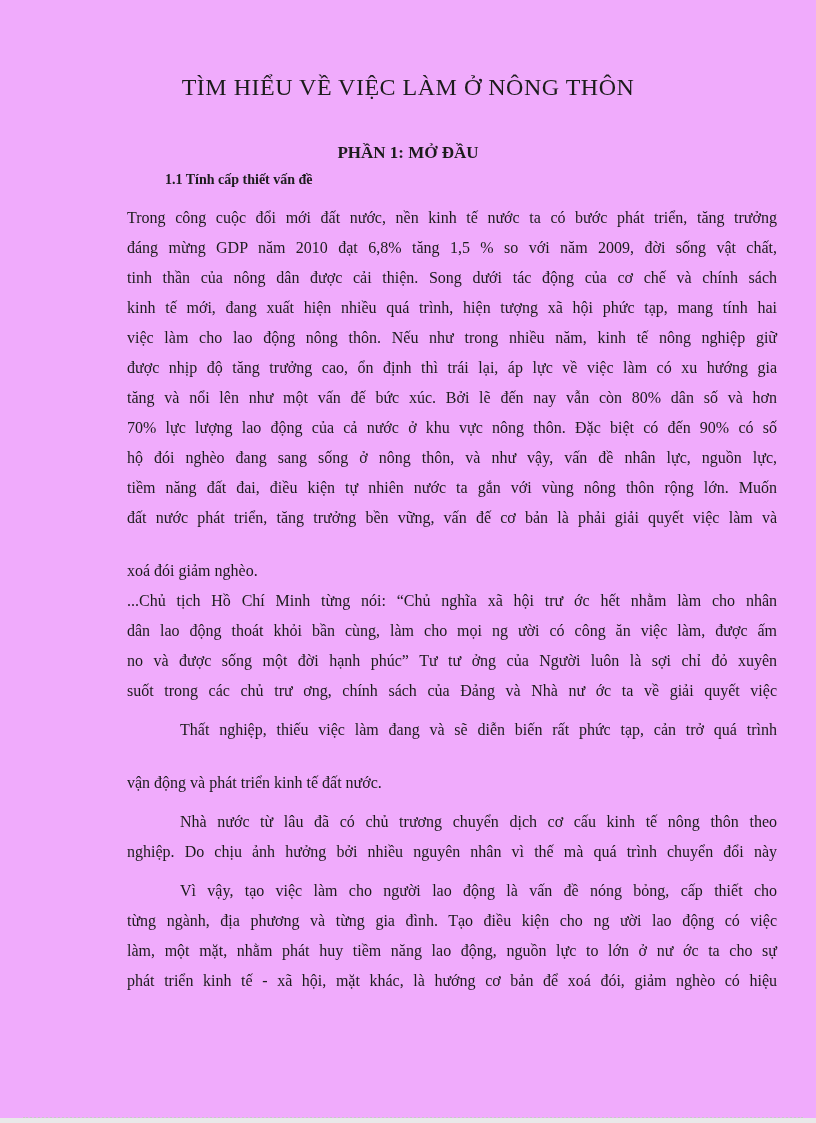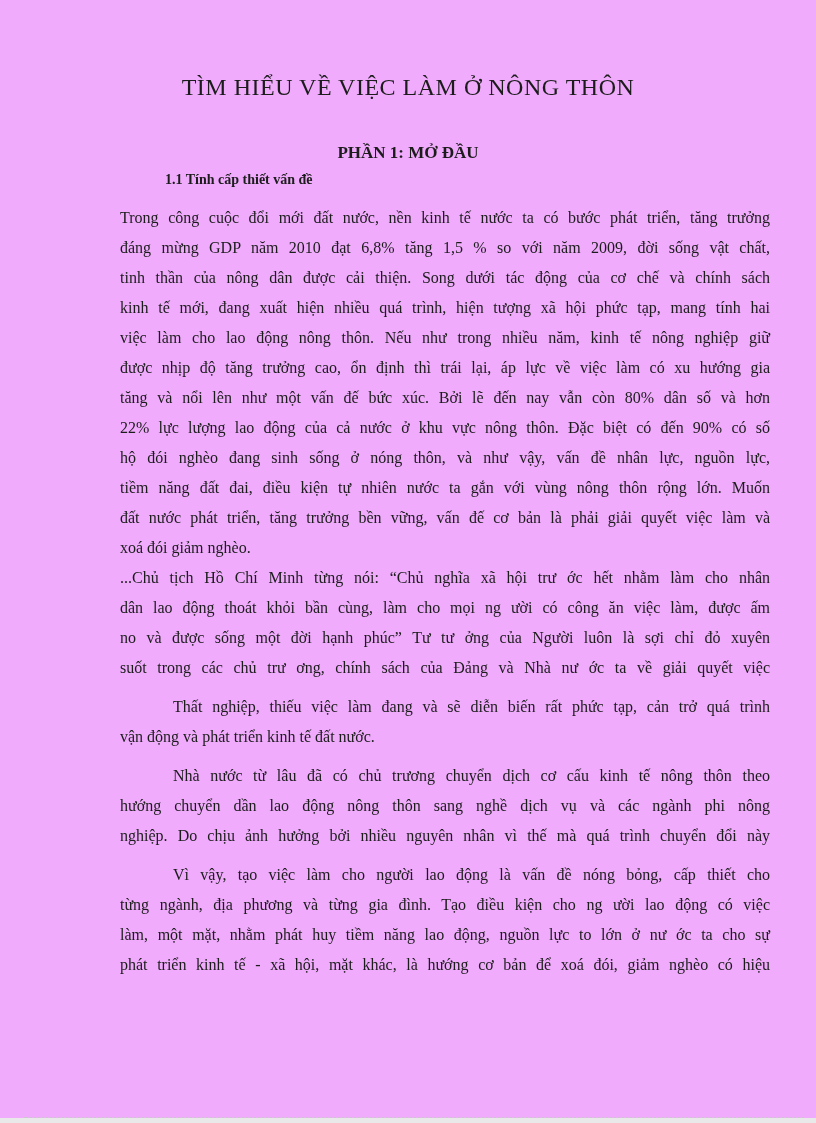--- a/index.html
+++ b/index.html
@@ -36,33 +36,33 @@
   .subsection-heading {
     position: absolute;
     top: 172px;
     left: 165px;
     font-size: 14px;
     font-weight: 700;
   }
   .body-text {
     position: absolute;
     top: 203px;
-    left: 120px;
+    left: 127px;
     width: 650px;
     font-size: 16px;
   }
   .para { margin: 0; padding: 0; }
   .line {
     height: 30px;
     line-height: 30px;
     text-align: justify;
     text-align-last: justify;
     overflow: visible;
   }
-  .line.lastline { text-align-last: left; }
+  .line.lastline { text-align-last: left; margin-top: 23px; }
   .line.indent { text-indent: 53px; margin-top: 9px; }
   .page-break-dots {
     position: absolute;
     top: 1117px;
     left: 23px;
     width: 780px;
     height: 0;
     border-top: 2px dotted #c8c8c8;
   }
 </style>
@@ -79,39 +79,38 @@
 
   <div class="body-text">
     <div class="para">
         <div class="line">Trong công cuộc đổi mới đất nước, nền kinh tế nước ta có bước phát triển, tăng trưởng</div>
         <div class="line">đáng mừng GDP năm 2010 đạt 6,8% tăng 1,5 % so với năm 2009, đời sống vật chất,</div>
         <div class="line">tinh thần của nông dân được cải thiện. Song dưới tác động của cơ chế và chính sách</div>
         <div class="line">kinh tế mới, đang xuất hiện nhiều quá trình, hiện tượng xã hội phức tạp, mang tính hai</div>
         <div class="line">việc làm cho lao động nông thôn. Nếu như trong nhiều năm, kinh tế nông nghiệp giữ</div>
         <div class="line">được nhịp độ tăng trưởng cao, ổn định thì trái lại, áp lực về việc làm có xu hướng gia</div>
         <div class="line">tăng và nổi lên như một vấn đế bức xúc. Bởi lẽ đến nay vẫn còn 80% dân số và hơn</div>
-        <div class="line">22% lực lượng lao động của cả nước ở khu vực nông thôn. Đặc biệt có đến 90% có số</div>
-        <div class="line">hộ đói nghèo đang sinh sống ở nóng thôn, và như vậy, vấn đề nhân lực, nguồn lực,</div>
+        <div class="line">70% lực lượng lao động của cả nước ở khu vực nông thôn. Đặc biệt có đến 90% có số</div>
+        <div class="line">hộ đói nghèo đang sang sống ở nông thôn, và như vậy, vấn đề nhân lực, nguồn lực,</div>
         <div class="line">tiềm năng đất đai, điều kiện tự nhiên nước ta gắn với vùng nông thôn rộng lớn. Muốn</div>
         <div class="line">đất nước phát triển, tăng trưởng bền vững, vấn đế cơ bản là phải giải quyết việc làm và</div>
         <div class="line lastline">xoá đói giảm nghèo.</div>
       </div>
     <div class="para">
         <div class="line">...Chủ tịch Hồ Chí Minh từng nói: “Chủ nghĩa xã hội trư ớc hết nhằm làm cho nhân</div>
         <div class="line">dân lao động thoát khỏi bần cùng, làm cho mọi ng ười có công ăn việc làm, được ấm</div>
         <div class="line">no và được sống một đời hạnh phúc” Tư tư ởng của Người luôn là sợi chỉ đỏ xuyên</div>
         <div class="line">suốt trong các chủ trư ơng, chính sách của Đảng và Nhà nư ớc ta về giải quyết việc</div>
       </div>
     <div class="para">
         <div class="line indent">Thất nghiệp, thiếu việc làm đang và sẽ diễn biến rất phức tạp, cản trở quá trình</div>
         <div class="line lastline">vận động và phát triển kinh tế đất nước.</div>
       </div>
     <div class="para">
         <div class="line indent">Nhà nước từ lâu đã có chủ trương chuyển dịch cơ cấu kinh tế nông thôn theo</div>
-        <div class="line">hướng chuyển dần lao động nông thôn sang nghề dịch vụ và các ngành phi nông</div>
         <div class="line">nghiệp. Do chịu ảnh hưởng bởi nhiều nguyên nhân vì thế mà quá trình chuyển đổi này</div>
       </div>
     <div class="para">
         <div class="line indent">Vì vậy, tạo việc làm cho người lao động là vấn đề nóng bỏng, cấp thiết cho</div>
         <div class="line">từng ngành, địa phương và từng gia đình. Tạo điều kiện cho ng ười lao động có việc</div>
         <div class="line">làm, một mặt, nhằm phát huy tiềm năng lao động, nguồn lực to lớn ở nư ớc ta cho sự</div>
         <div class="line">phát triển kinh tế - xã hội, mặt khác, là hướng cơ bản để xoá đói, giảm nghèo có hiệu</div>
       </div>
   </div>
 

